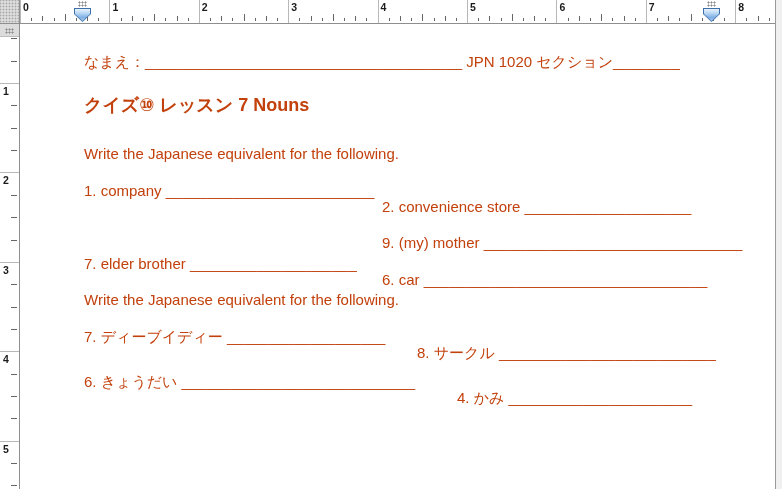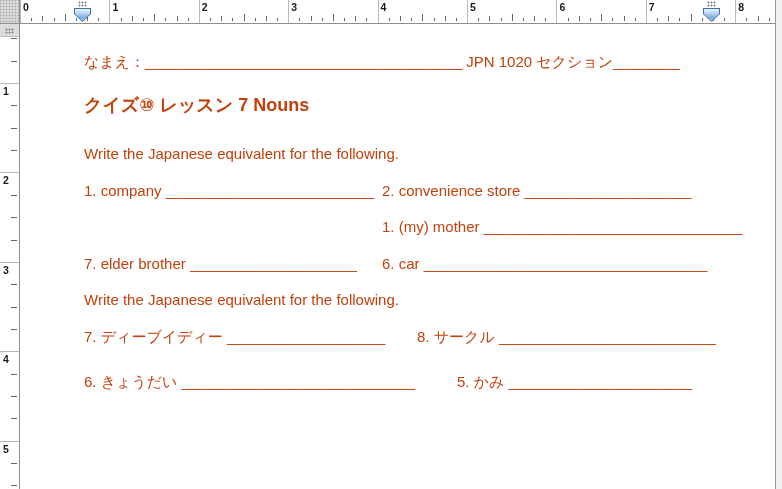--- a/index.html
+++ b/index.html
@@ -52,21 +52,21 @@
   .page{position:absolute;left:20px;top:24px;width:755px;height:465px;background:#fff;z-index:1;}
   .line,.qa-left,.qa-right{white-space:pre;font-size:15px;color:#c2410c;line-height:20px;}
   .line{position:absolute;left:64px;}
   .name-line{top:28px;}
   .title{top:71px;font-size:18px;font-weight:bold;}
   .instr1{top:120px;}
   .instr2{top:266px;}
   .row{position:absolute;left:0;width:755px;height:20px;}
   .r1{top:157px;} .r2{top:193px;} .r3{top:230px;} .r4{top:303px;} .r5{top:348px;}
   .qa-left{position:absolute;left:64px;top:0;}
-  .qa-right{position:absolute;top:0;}
+  .qa-right{position:absolute;top:16px;}
   .r1 .qa-right,.r2 .qa-right,.r3 .qa-right{left:362px;}
   .r4 .qa-right{left:397px;text-align:center;}
   .r5 .qa-right{left:437px;}
 
   
   .outside{position:absolute;left:775px;top:0;width:7px;height:489px;box-sizing:border-box;
            background:#f0f0f0;border-left:1px solid #9a9a9a;z-index:3;}
 </style>
 </head>
 <body>
@@ -198,33 +198,33 @@
   <div class="page">
     <div class="line name-line">なまえ：______________________________________ JPN 1020 セクション________</div>
     <div class="line title">クイズ⑩ レッスン 7 Nouns</div>
     <div class="line instr1">Write the Japanese equivalent for the following.</div>
 
     <div class="row r1">
       <span class="qa-left">1. company _________________________</span>
       <span class="qa-right">2. convenience store ____________________</span>
     </div>
     <div class="row r2">
-      <span class="qa-right">1. (my) mother _______________________________</span>
+      <span class="qa-right">9. (my) mother _______________________________</span>
     </div>
     <div class="row r3">
       <span class="qa-left">7. elder brother ____________________</span>
       <span class="qa-right">6. car __________________________________</span>
     </div>
 
     <div class="line instr2">Write the Japanese equivalent for the following.</div>
 
     <div class="row r4">
       <span class="qa-left">7. ディーブイディー ___________________</span>
       <span class="qa-right">8. サークル __________________________</span>
     </div>
     <div class="row r5">
       <span class="qa-left">6. きょうだい ____________________________</span>
-      <span class="qa-right">5. かみ ______________________</span>
+      <span class="qa-right">4. かみ ______________________</span>
     </div>
   </div>
 
   <div class="outside"></div>
 </div>
 
 </body></html>

